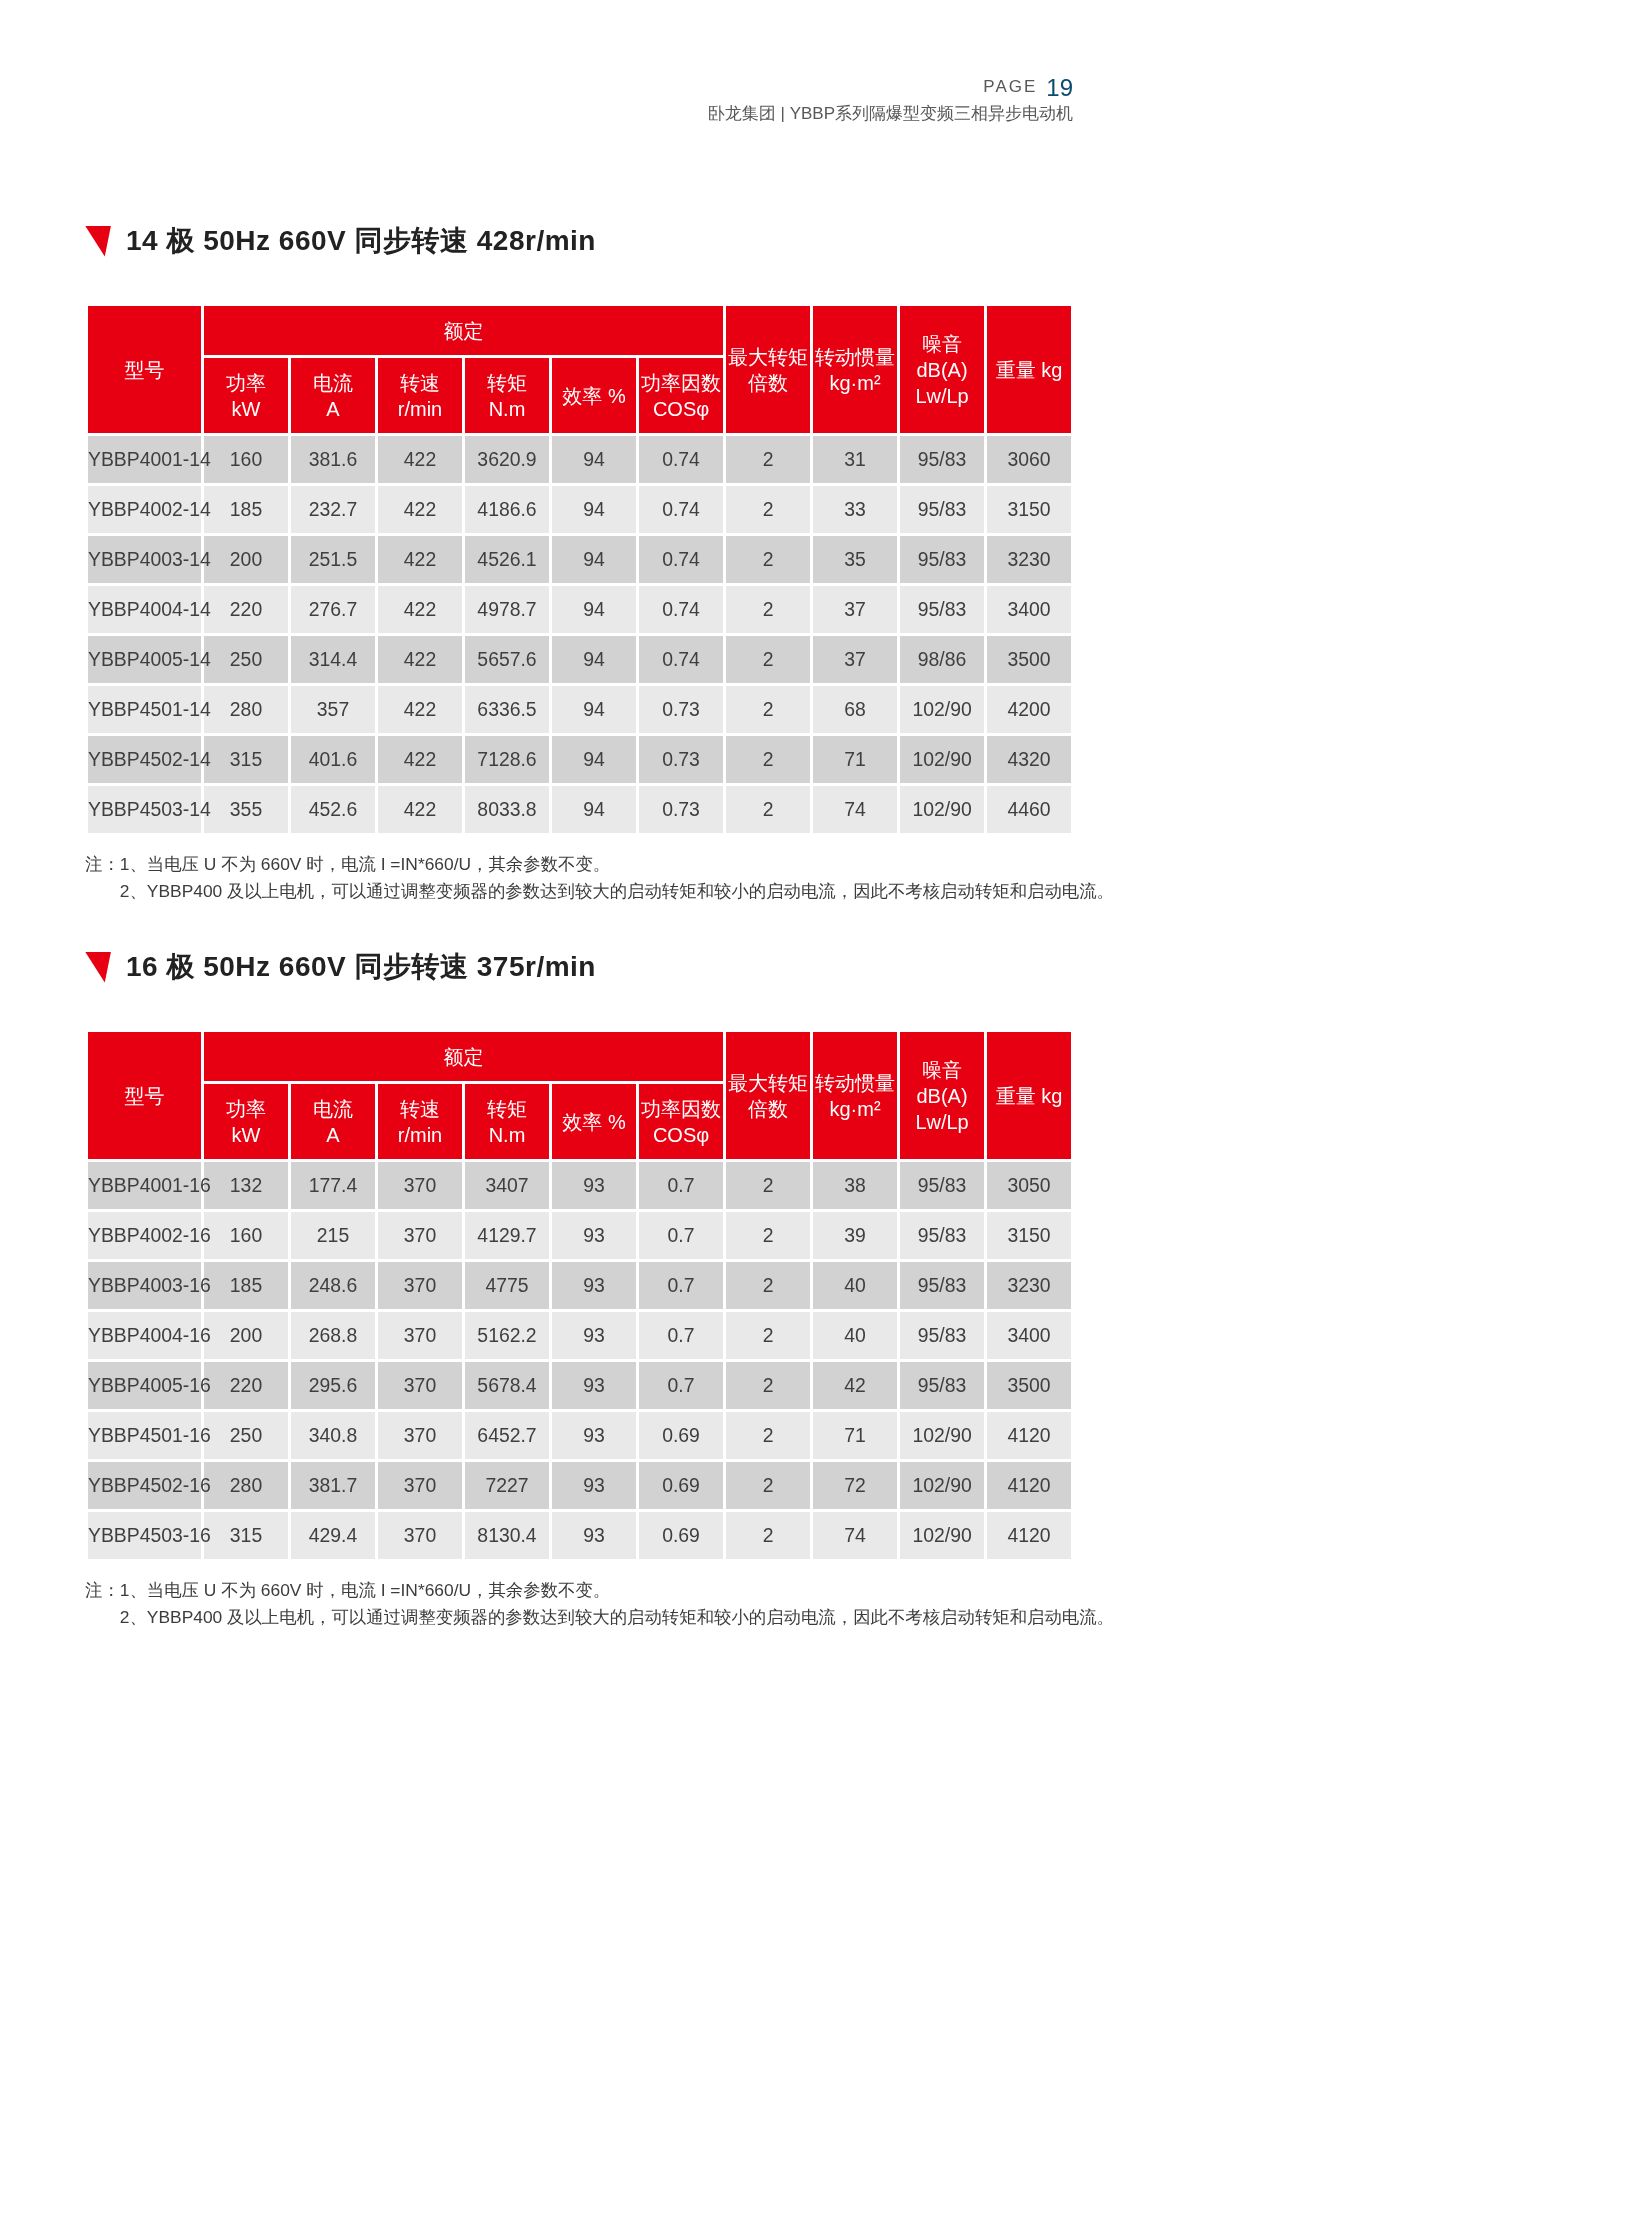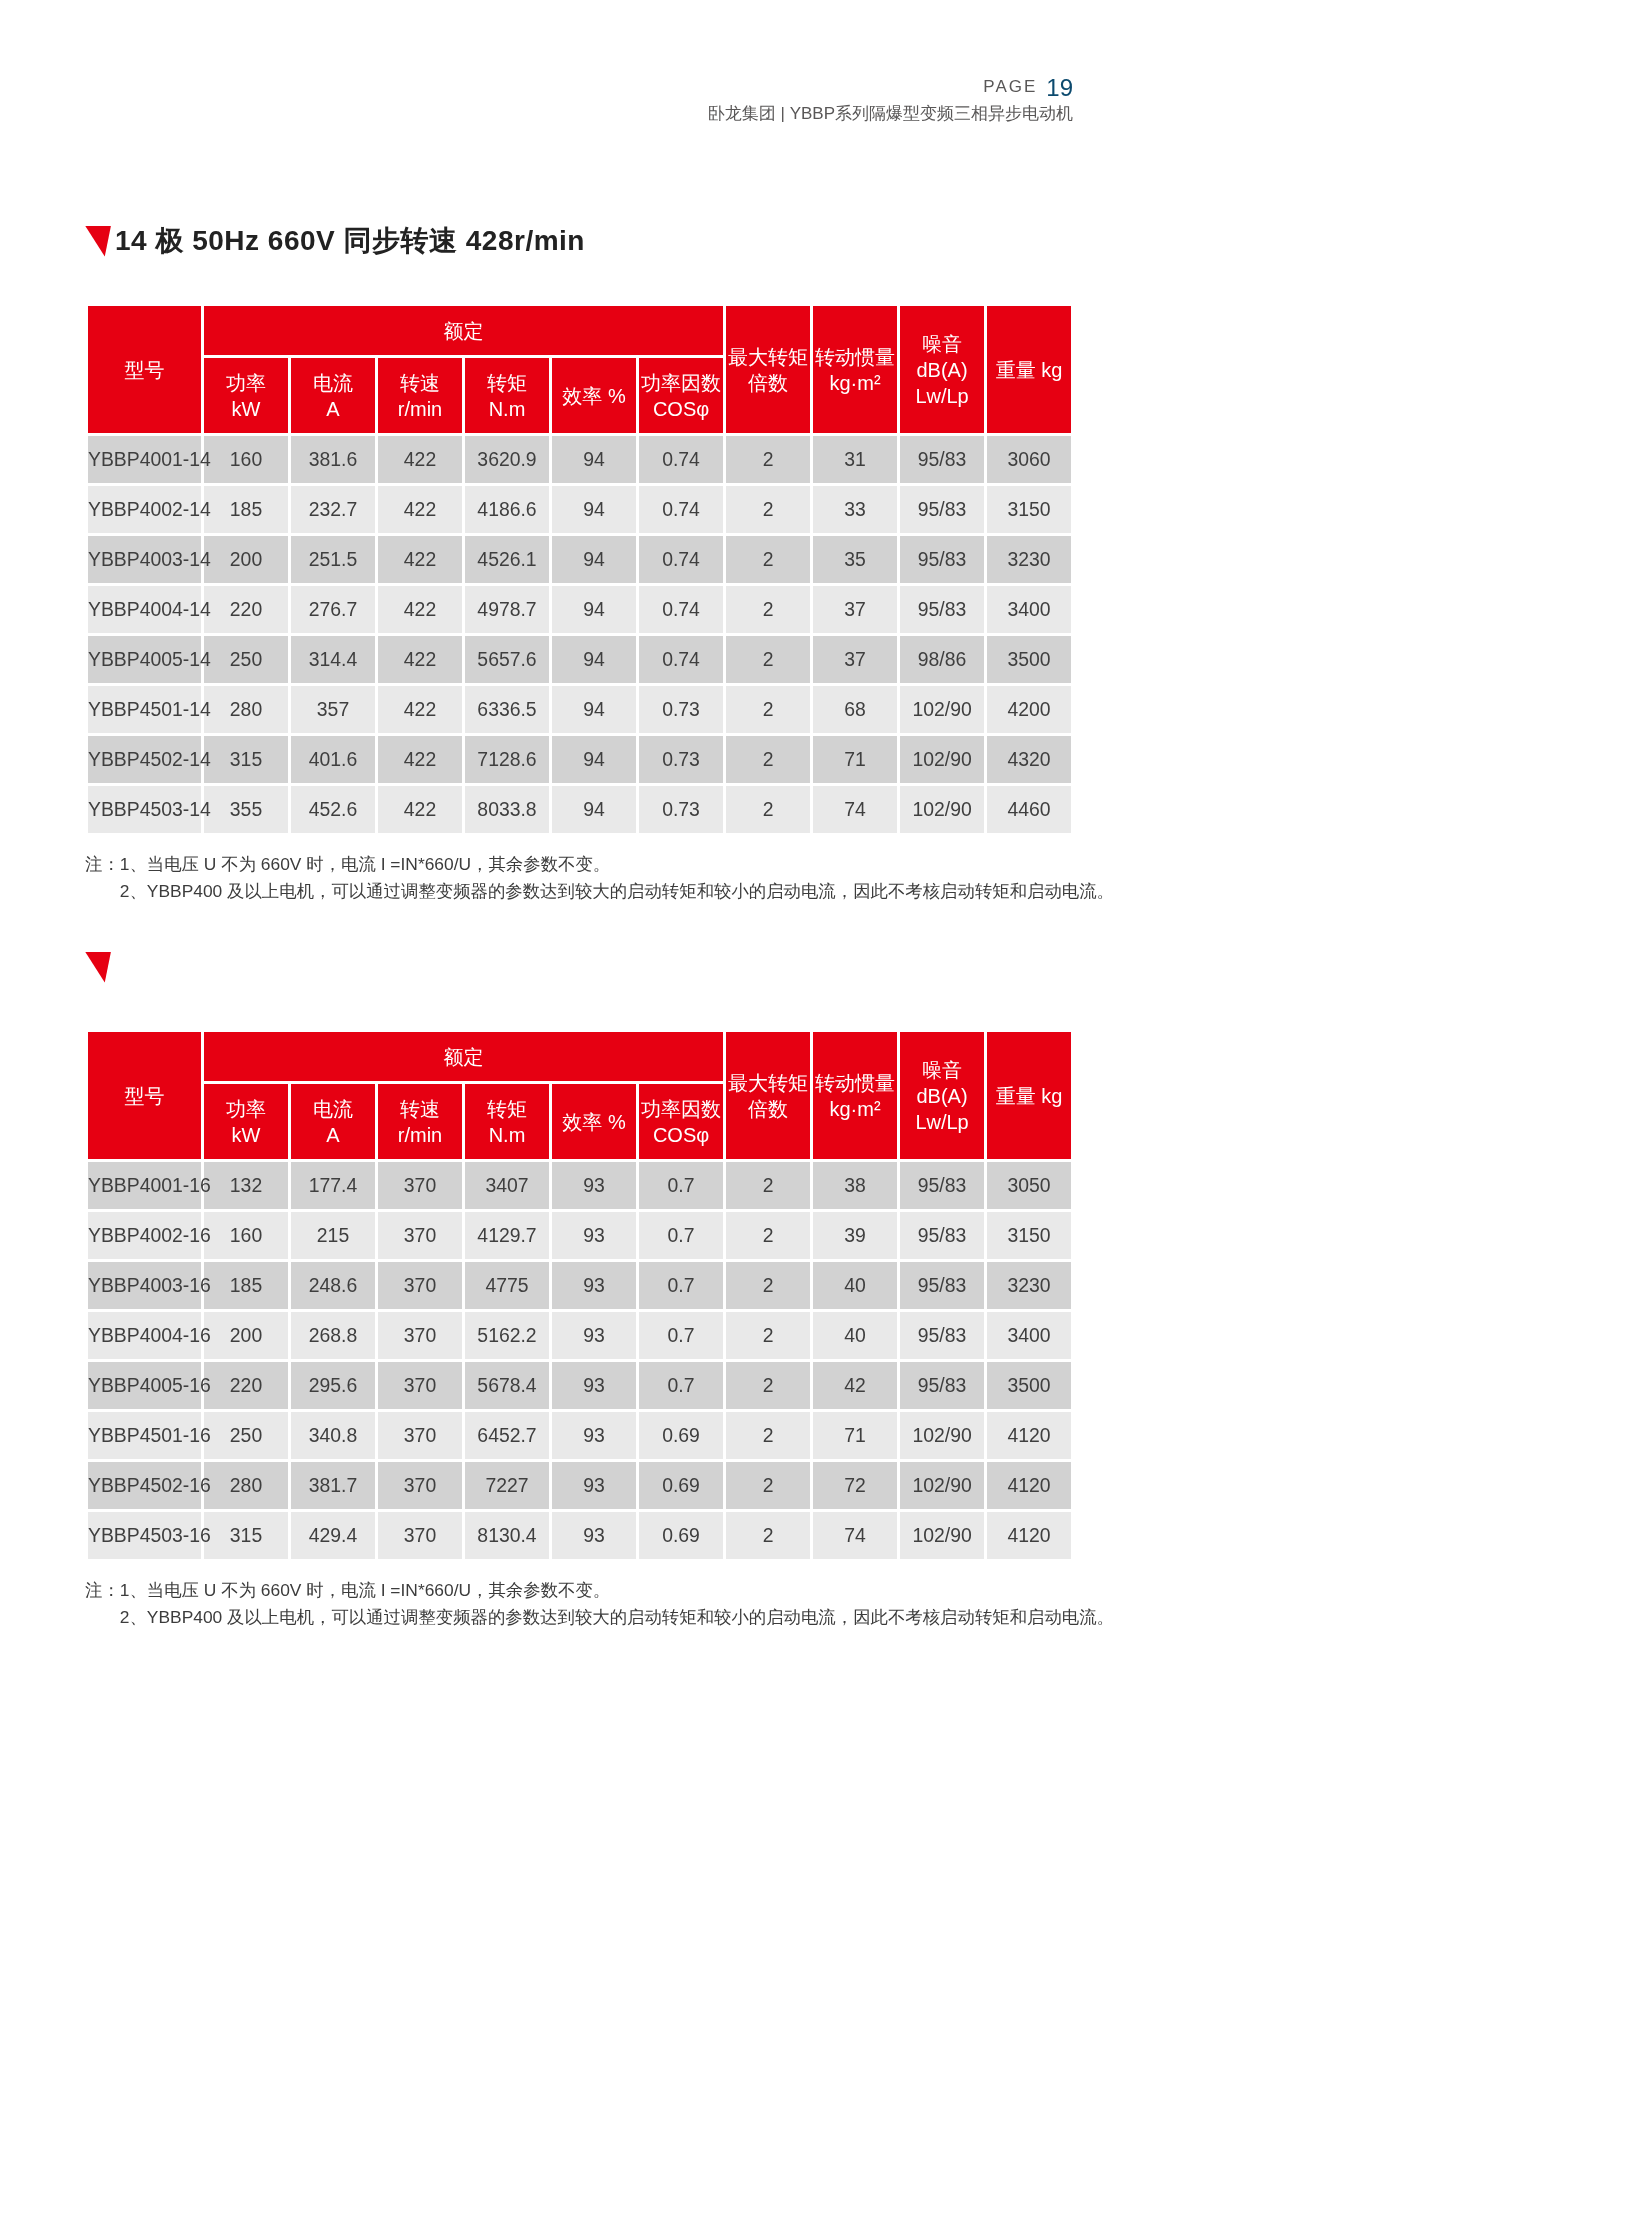--- a/index.html
+++ b/index.html
@@ -12,21 +12,21 @@
   .page-header{position:absolute;top:74px;right:573px;text-align:right;}
   .page-line{white-space:nowrap;}
   .page-label{font-size:17px;color:#595757;letter-spacing:2px;vertical-align:4px;margin-top:44px;}
   .page-number{font-size:24px;color:#0c4a6e;margin-left:9px;font-weight:500;}
   .page-subtitle{font-size:17px;color:#595757;white-space:nowrap;}
 
   
   .section{position:absolute;left:85px;width:988px;}
   #section-0{top:221px;}
   #section-1{top:947px;}
-  .section-title{display:flex;align-items:center;gap:4px;height:40px;}
+  .section-title{display:flex;align-items:center;gap:15px;height:40px;}
   .marker{width:26px;height:31px;background:#e60012;clip-path:polygon(0 0,100% 0,76% 100%);flex:0 0 auto;}
   .title-text{font-size:28px;font-weight:bold;color:#222222;white-space:nowrap;letter-spacing:0.5px;}
 
   
   table.spec{border-collapse:collapse;table-layout:fixed;width:988px;margin-top:42px;}
   col.c-model{width:116px;}
   col.c-data{width:87px;}
   table.spec th{
     background:#e60012;color:#ffffff;font-weight:normal;font-size:20px;line-height:26px;
     border:3px solid #ffffff;text-align:center;vertical-align:middle;padding:0;
@@ -204,20 +204,21 @@
     <div class="notes-lines">
       <div class="note-line">1、当电压 U 不为 660V 时，电流 I =IN*660/U，其余参数不变。</div>
       <div class="note-line">2、YBBP400 及以上电机，可以通过调整变频器的参数达到较大的启动转矩和较小的启动电流，因此不考核启动转矩和启动电流。</div>
     </div>
   </div>
 </div>
 
 <div class="section" id="section-1">
   <div class="section-title">
     <span class="marker"></span>
+    <span class="title-text">16 极 50Hz 660V 同步转速 375r/min</span>
   </div>
   <table class="spec">
     <colgroup>
       <col class="c-model">
       <col class="c-data">
         <col class="c-data">
         <col class="c-data">
         <col class="c-data">
         <col class="c-data">
       <col class="c-data">

